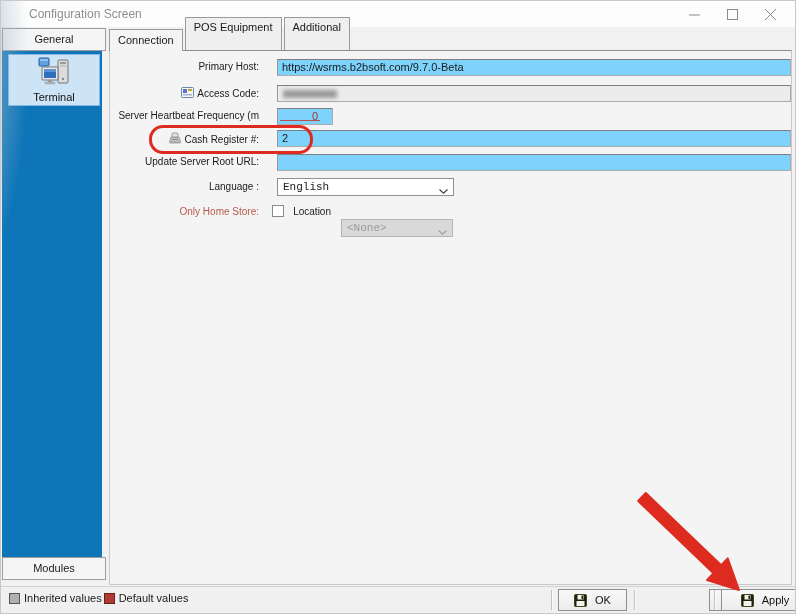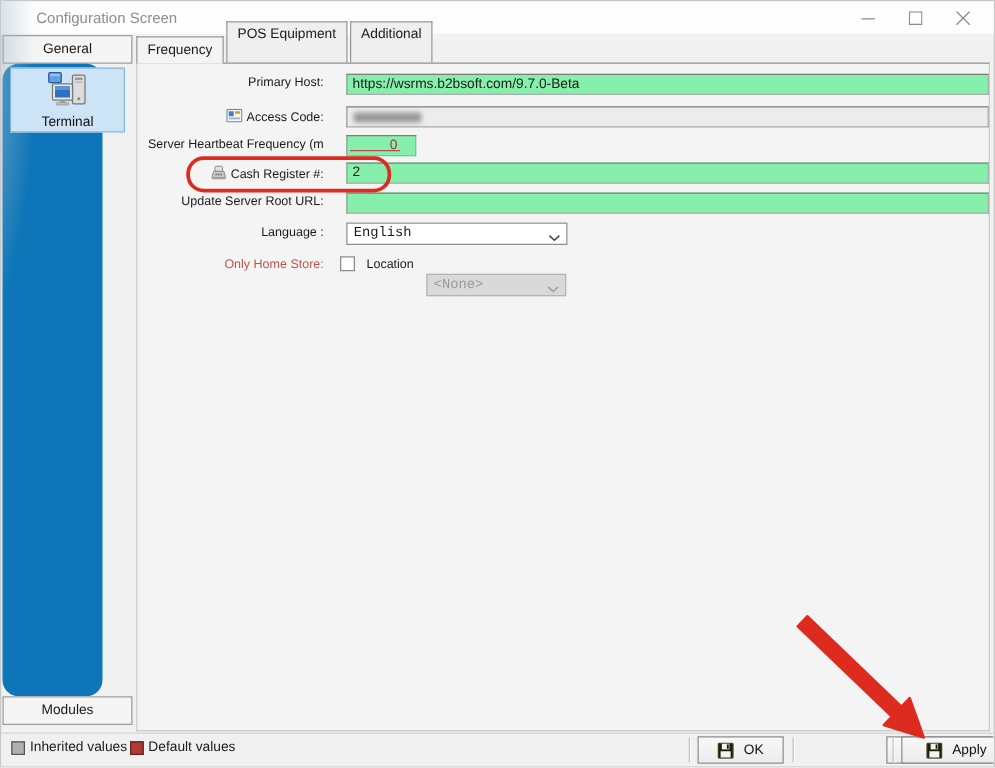--- a/index.html
+++ b/index.html
@@ -18,23 +18,22 @@
   .win-btn svg { display:block; }
   
   .side-btn {
     position:absolute; left:1px; width:104px; height:23px; background:#f5f5f5;
     border:1px solid #9d9d9d; font-size:11px; color:#1a1a1a; text-align:center;
     font-family:"Liberation Sans", sans-serif; line-height:21px;
   }
   .side-btn.general { top:27px; }
   .side-btn.modules { top:556px; }
   .side-blue {
-    position:absolute; left:1px; top:50px; width:80px; height:506px;
+    position:absolute; left:1px; top:50px; width:100px; height:506px;
     background:#0e76b8;
-    border-radius:13px;
   }
   .side-blue::before {
     content:""; position:absolute; left:-60px; top:-80px; width:120px; height:420px;
     background:radial-gradient(ellipse 120px 360px at 0% 20%, rgba(210,220,228,0.85) 0%, rgba(160,185,205,0.5) 45%, rgba(14,118,184,0) 72%);
   }
   .terminal-item {
     position:absolute; left:6px; top:3px; width:92px; height:52px;
     background:#cde4f6; border:1px solid #86b8e6; text-align:center; cursor:pointer;
   }
   .terminal-item .ticon { margin-top:2px; }
@@ -49,21 +48,21 @@
   .panel {
     position:absolute; left:108px; top:49px; width:683px; height:535px;
     background:#f4f4f4; border-top:1px solid #8f8f8f; border-left:1px solid #c9c9c9;
     border-right:1px solid #c9c9c9; border-bottom:1px solid #c9c9c9;
   }
   
   .flabel { position:absolute; right:536px; white-space:nowrap; font-size:10px; color:#1a1a1a;
     display:flex; align-items:center; gap:3px; }
   .flabel.red { color:#b9584a; }
   .tbox {
-    position:absolute; left:276px; height:17px; background:#86efac;
+    position:absolute; left:276px; height:17px; background:#7dd3fc;
     border:1px solid #ababab; border-top-color:#7e7e7e; border-left-color:#9a9a9a;
     font-size:11px; color:#1a1a1a; padding:1px 4px 0 4px; font-family:"Liberation Sans", sans-serif;
   }
   .tbox.long { width:514px; }
   .tbox.disabled { background:#ececec; }
   .combo {
     position:absolute; height:18px; background:#fff; border:1px solid #8f8f8f;
     font-size:11px; color:#1a1a1a; padding:2px 18px 0 5px;font-family:Liberation Mono, monospace;
   }
   .combo .chev { position:absolute; right:5px; top:6px; }
@@ -137,21 +136,21 @@
           <rect x="11" y="23" width="4" height="2" fill="#9a9a9a"></rect>
           <rect x="8" y="25" width="10" height="2" rx="1" fill="#bdbdbd" stroke="#888" stroke-width="0.5"></rect>
         </svg>
       </div>
       <div class="tlabel">Terminal</div>
     </div>
   </div>
   <button class="side-btn modules">Modules</button>
 
   <div class="tabbar">
-    <div class="tab active">Frequency</div>
+    <div class="tab active">Connection</div>
     <div class="tab">POS Equipment</div>
     <div class="tab">Additional</div>
   </div>
   <div class="panel"></div>
 
   <div class="flabel" style="top:60px;">Primary Host:</div>
   <div class="tbox long" style="top:58px;">https://wsrms.b2bsoft.com/9.7.0-Beta</div>
 
   <div class="flabel" style="top:86px;">
     <span>

